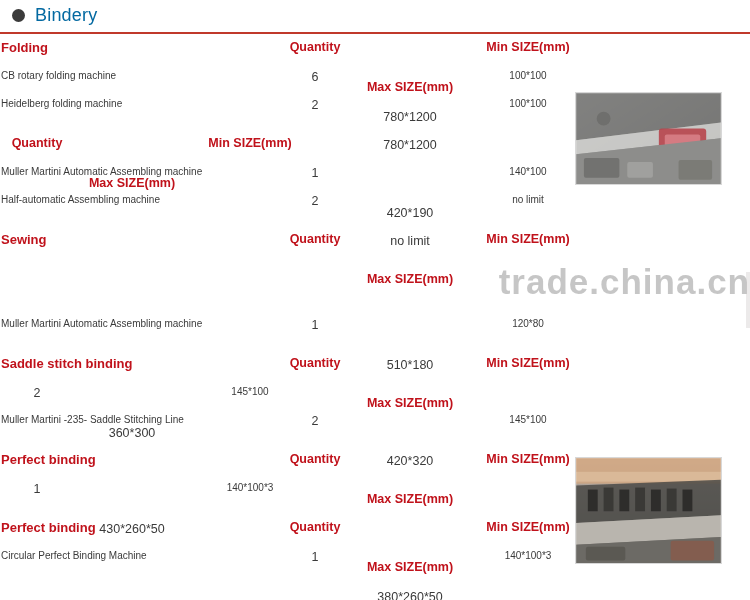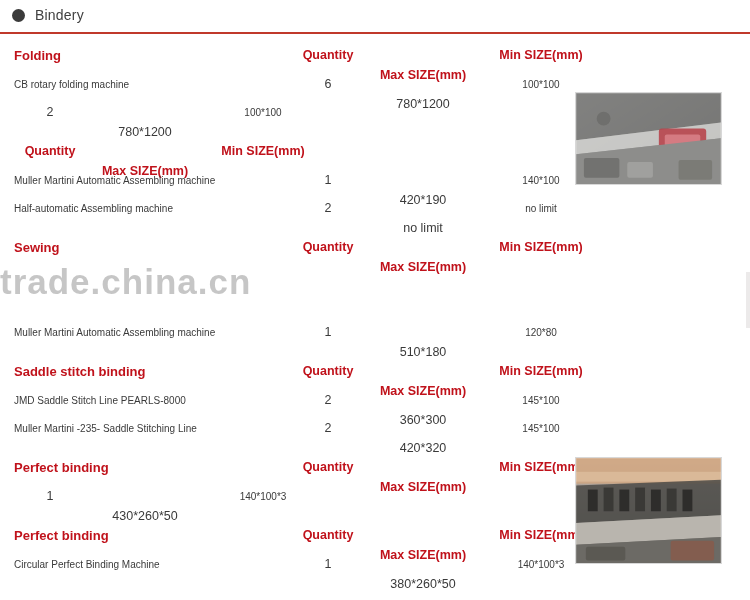--- a/index.html
+++ b/index.html
@@ -27,39 +27,39 @@
     gap: 10px;
   }
   .bullet {
     width: 13px;
     height: 13px;
     border-radius: 50%;
     background: #3b3b3b;
     display: inline-block;
   }
   .header-title {
-    font-size: 14px;
-    color: #404040;
+    font-size: 18px;
+    color: #0369a1;
     letter-spacing: .2px;
   }
   .top-rule {
     height: 2px;
     background: #c0392b;
     margin: 2px 0 0 0;
   }
   
   .table {
     position: relative;
     width: 750px;
   }
   .row {
     display: flex;
-    align-items: center;
+    align-items: flex-start;
     height: 28px;
-    padding-left: 14px;
+    padding-left: 1px;
   }
   .row.section {
     height: 30px;
     margin-top: 10px;
   }
   .row.firstsection { margin-top: 6px; }
   .c-name {
     width: 278px;
     flex: 0 0 278px;
     font-size: 10px;
@@ -118,21 +118,21 @@
     height: 107px;
   }
   .ph-inner { position: absolute; inset: 0; }
 
   
   .watermark {
     position: absolute;
     left: 0;
     top: 262px;
     width: 750px;
-    text-align: left;
+    text-align: right;
     font-size: 35px;
     font-weight: bold;
     color: rgba(120,120,120,0.42);
     letter-spacing: 1px;
     pointer-events: none;
     user-select: none;
   }
   
   .edge-sliver {
     position: absolute;
@@ -162,20 +162,21 @@
       <div class="c-max">Max SIZE(mm)</div>
       <div class="c-min">Min SIZE(mm)</div>
     </div>
     <div class="row">
       <div class="c-name">CB rotary folding machine</div>
       <div class="c-qty">6</div>
       <div class="c-max">780*1200</div>
       <div class="c-min">100*100</div>
     </div>
     <div class="row">
+      <div class="c-name">Heidelberg folding machine</div>
       <div class="c-qty">2</div>
       <div class="c-max">780*1200</div>
       <div class="c-min">100*100</div>
     </div>
 
     <div class="row section">
       <div class="c-qty">Quantity</div>
       <div class="c-max">Max SIZE(mm)</div>
       <div class="c-min">Min SIZE(mm)</div>
     </div>
@@ -206,21 +207,20 @@
       <div class="c-min">120*80</div>
     </div>
 
     <div class="row section">
       <div class="c-name">Saddle stitch binding</div>
       <div class="c-qty">Quantity</div>
       <div class="c-max">Max SIZE(mm)</div>
       <div class="c-min">Min SIZE(mm)</div>
     </div>
     <div class="row">
-      <div class="c-name">JMD Saddle Stitch Line PEARLS-8000</div>
       <div class="c-qty">2</div>
       <div class="c-max">360*300</div>
       <div class="c-min">145*100</div>
     </div>
     <div class="row">
       <div class="c-name">Muller Martini -235- Saddle Stitching Line</div>
       <div class="c-qty">2</div>
       <div class="c-max">420*320</div>
       <div class="c-min">145*100</div>
     </div>

